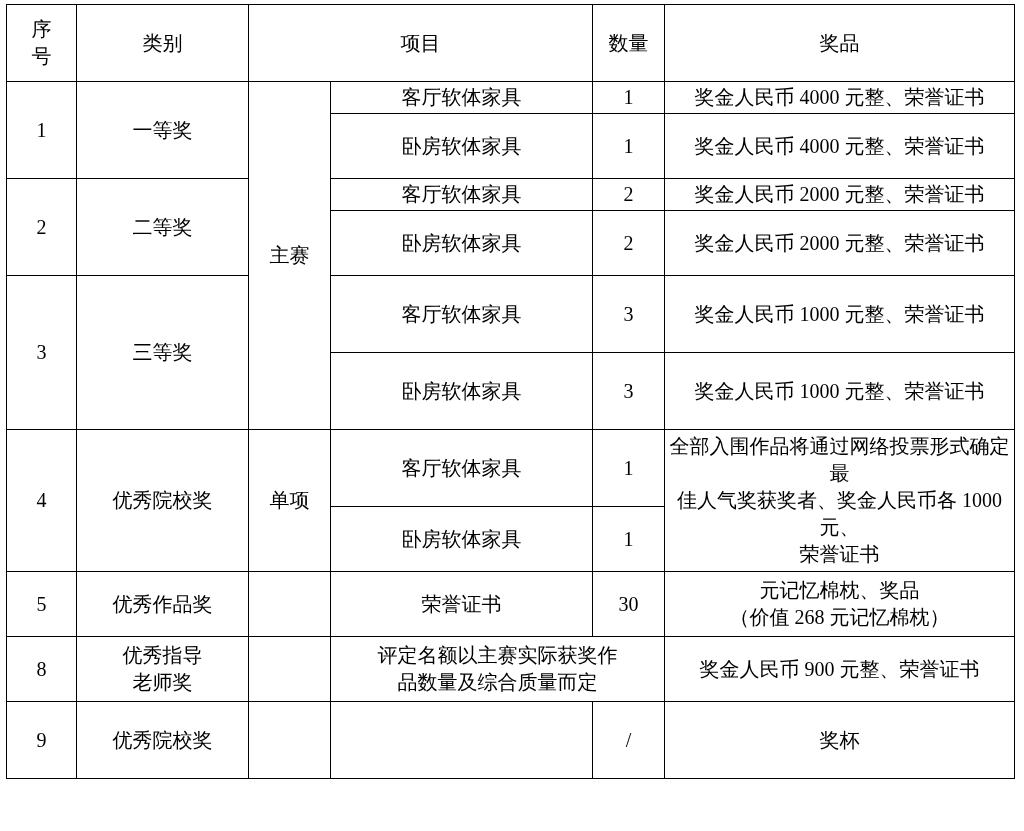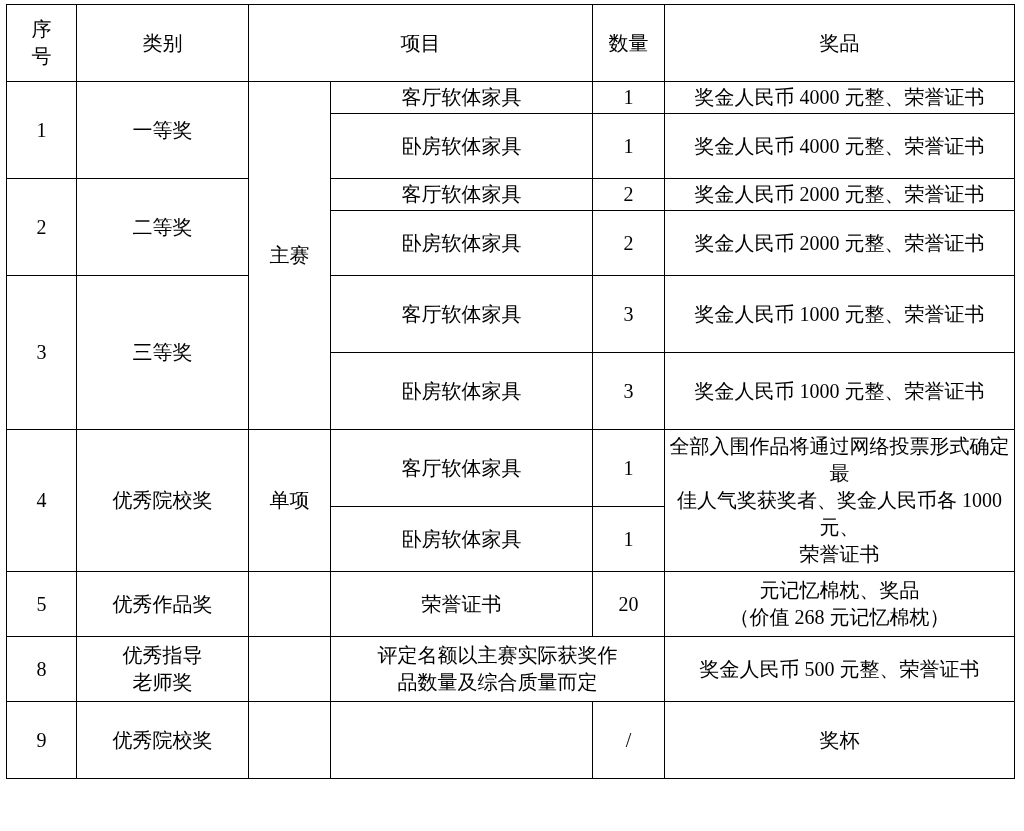--- a/index.html
+++ b/index.html
@@ -177,39 +177,39 @@
       <tr>
         <td class="item r-mid">卧房软体家具</td>
         <td class="qty">1</td>
       </tr>
 
       <tr>
         <td class="seq r-mid">5</td>
         <td class="cat">优秀作品奖</td>
         <td class="grp"></td>
         <td class="item">荣誉证书</td>
-        <td class="qty">20</td>
+        <td class="qty">30</td>
         <td class="prize prize-multiline">
           <div>元记忆棉枕、奖品</div>
           <div>（价值 268 元记忆棉枕）</div>
         </td>
       </tr>
 
       <tr>
         <td class="seq r-mid">8</td>
         <td class="cat cat-two-line">
           <div>优秀指导</div>
           <div>老师奖</div>
         </td>
         <td class="grp"></td>
         <td class="item note-small" colspan="2">
           <div>评定名额以主赛实际获奖作</div>
           <div>品数量及综合质量而定</div>
         </td>
-        <td class="prize">奖金人民币 500 元整、荣誉证书</td>
+        <td class="prize">奖金人民币 900 元整、荣誉证书</td>
       </tr>
 
       <tr>
         <td class="seq r-tall">9</td>
         <td class="cat">优秀院校奖</td>
         <td class="grp"></td>
         <td class="item"></td>
         <td class="qty">/</td>
         <td class="prize">奖杯</td>
       </tr>

